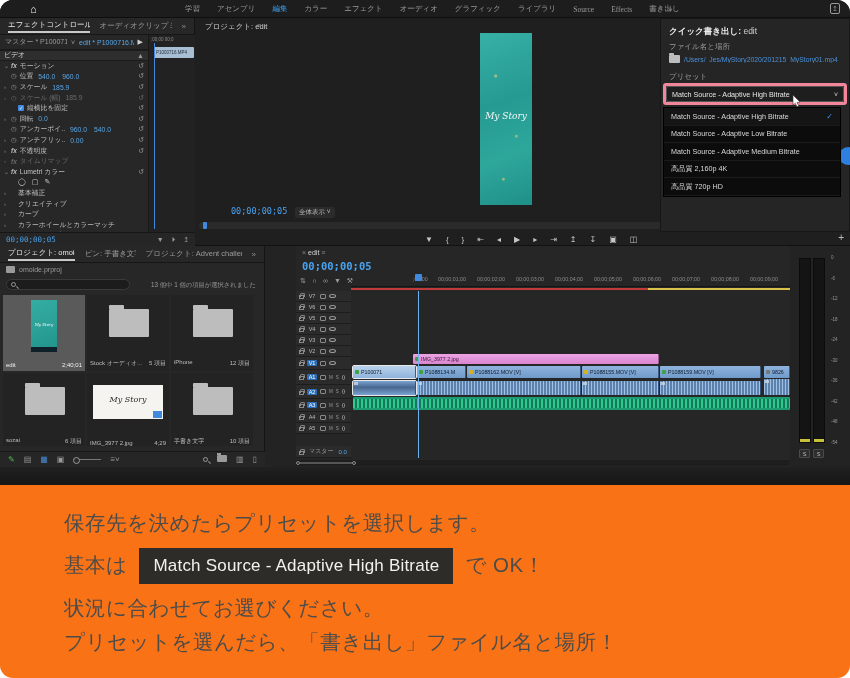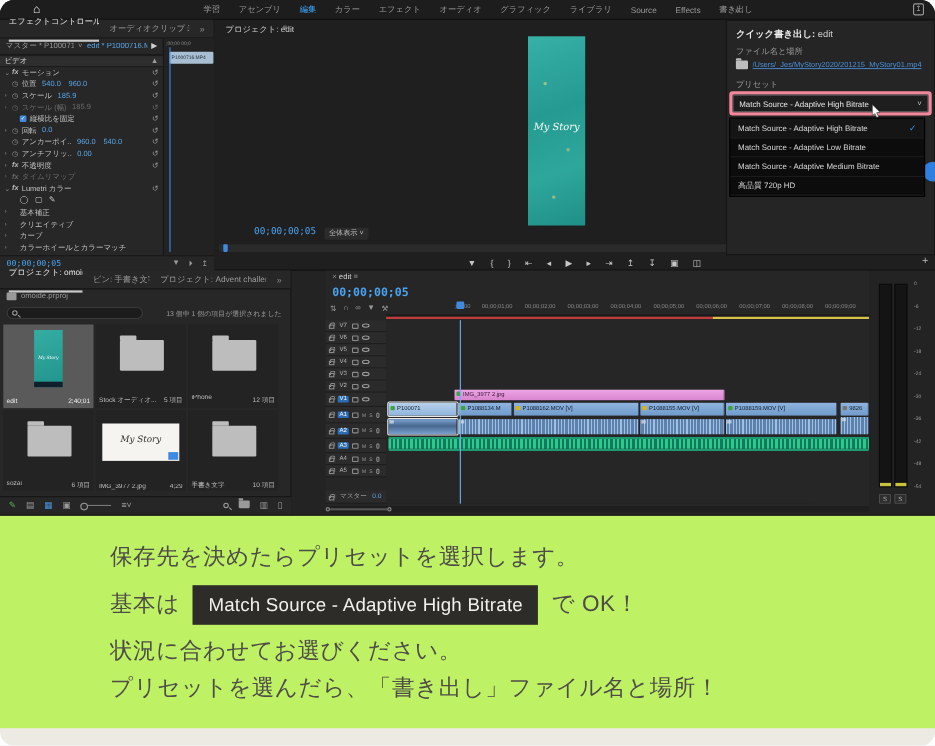--- a/index.html
+++ b/index.html
@@ -5,30 +5,30 @@
   html,body{margin:0;padding:0;background:#ffffff;}
   *{box-sizing:border-box;font-family:"Liberation Sans",sans-serif;}
   .page{position:relative;width:850px;height:678px;background:#eceae3;border-radius:13px;overflow:hidden;}
   .abs{position:absolute;}
   .app{position:absolute;left:0;top:0;width:850px;height:485px;background:#232323;}
 
   
   .menubar{position:absolute;left:0;top:0;width:850px;height:18px;background:#1d1d1d;border-bottom:1px solid #0e0e0e;}
   .home{position:absolute;left:30px;top:2px;color:#e8e8e8;font-size:11px;line-height:14px;}
   .ws{position:absolute;left:185px;top:0;height:18px;display:flex;align-items:center;gap:17px;}
-  .ws span{font-size:7.5px;color:#9a9a9a;white-space:nowrap;}
+  .ws span{font-size:7.5px;color:#9a9a9a;white-space:nowrap;font-family:Liberation Serif, serif;}
   .ws span.active{color:#3ba3f5;}
   .ovf{color:#8a8a8a;font-size:8px;}
   .share{position:absolute;right:10px;top:3px;width:10px;height:11px;border:1px solid #9a9a9a;border-radius:2px;color:#9a9a9a;font-size:7px;text-align:center;line-height:9px;}
 
   
   .panel{position:absolute;background:#272727;}
   .ptabs{height:17px;display:flex;align-items:center;gap:10px;padding:0 8px;background:#272727;border-bottom:1px solid #161616;}
   .ptab{font-size:7.5px;color:#9a9a9a;white-space:nowrap;overflow:hidden;}
-  .ptab.on{color:#e6e6e6;border-bottom:2px solid #c8c8c8;padding-bottom:11px;}
+  .ptab.on{color:#e6e6e6;border-bottom:2px solid #c8c8c8;padding-bottom:1px;}
   .tiny{font-size:7px;color:#9a9a9a;}
   .blue{color:#58a6e6;}
   .tc{font-family:"DejaVu Sans Mono",monospace;color:#4aa3f0;}
 
   
   .ec{left:0;top:18px;width:195px;height:228px;border-right:1px solid #141414;}
   .ec-head{position:absolute;left:0;top:17px;width:148px;height:15px;display:flex;align-items:center;gap:4px;padding:0 5px;border-bottom:1px solid #1a1a1a;}
   .ec-mini{position:absolute;left:148px;top:17px;width:47px;height:197px;background:#222;border-left:1px solid #181818;}
   .ec-mini .mruler{position:absolute;left:2px;top:2px;font-size:4.5px;color:#8c8c8c;white-space:nowrap;}
   .ec-clipchip{position:absolute;left:5px;top:12px;width:40px;height:11px;background:#a8bed2;border-radius:1px;font-size:4.5px;color:#1c2b3a;line-height:11px;padding-left:2px;white-space:nowrap;overflow:hidden;}
@@ -166,21 +166,21 @@
   .meter{left:791px;top:246px;width:59px;height:221px;background:#232323;}
   .mbar{position:absolute;top:12px;width:12px;height:185px;background:#141414;border:1px solid #0c0c0c;}
   .mbar .lvl{position:absolute;left:0;bottom:0;width:100%;height:3px;background:#c8c23a;}
   .mlabels{position:absolute;left:40px;top:9px;height:190px;display:flex;flex-direction:column;justify-content:space-between;}
   .mlabels span{font-size:4.5px;color:#9a9a9a;text-align:left;}
   .sbtn{position:absolute;top:203px;width:11px;height:9px;background:#2e2e2e;border:1px solid #4a4a4a;border-radius:1px;color:#bbb;font-size:5.5px;text-align:center;line-height:8px;}
 
   .statusbar{position:absolute;left:0;top:467px;width:850px;height:18px;background:linear-gradient(#202020,#161616);}
 
   
-  .caption{position:absolute;left:0;top:469px;width:850px;height:193px;background:#bef264;padding:28px 0 0 100px;}
+  .caption{position:absolute;left:0;top:485px;width:850px;height:193px;background:#f97316;padding:28px 0 0 64px;}
   .cap-line{font-size:20.5px;color:#4e4c48;letter-spacing:.5px;line-height:1.0;margin-bottom:14px;white-space:nowrap;}
   .cap-row{display:flex;align-items:center;gap:12px;margin-bottom:14px;}
   .cap-badge{background:#2e2c29;color:#f2f1ed;font-size:17px;padding:8px 14px;letter-spacing:.2px;}
 </style>
 </head>
 <body>
 
 <div class="page">
   <div class="app">
 
@@ -393,20 +393,24 @@
         </div>
           <div class="qe-opt">
           <span class="olabel">Match Source - Adaptive Low Bitrate</span>
           <span class="ck"></span>
         </div>
           <div class="qe-opt">
           <span class="olabel">Match Source - Adaptive Medium Bitrate</span>
           <span class="ck"></span>
         </div>
           <div class="qe-opt">
+          <span class="olabel">高品質 2,160p 4K</span>
+          <span class="ck"></span>
+        </div>
+          <div class="qe-opt">
           <span class="olabel">高品質 720p HD</span>
           <span class="ck"></span>
         </div>
         </div>
     </div>
 
     <div class="panel proj">
       <div class="ptabs">
         <span class="ptab on">プロジェクト: omoide</span>
         <span class="ptab">ビン: 手書き文字</span>

